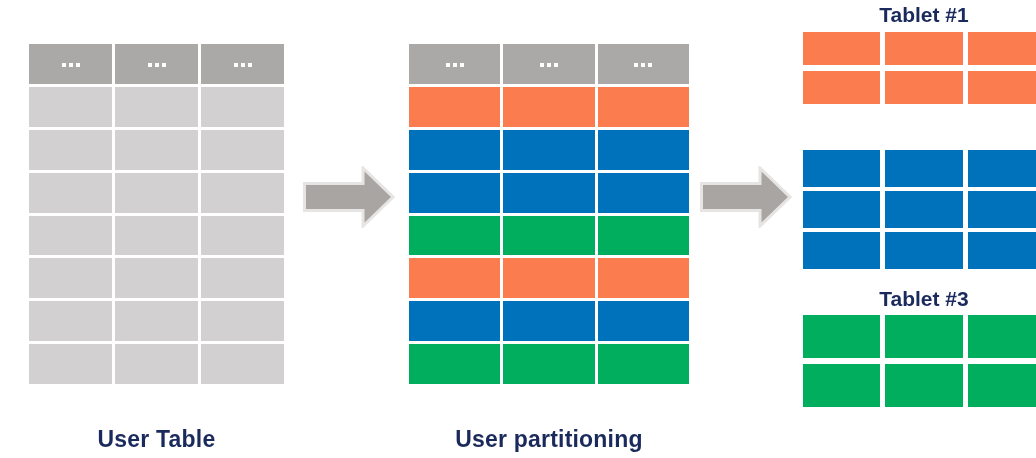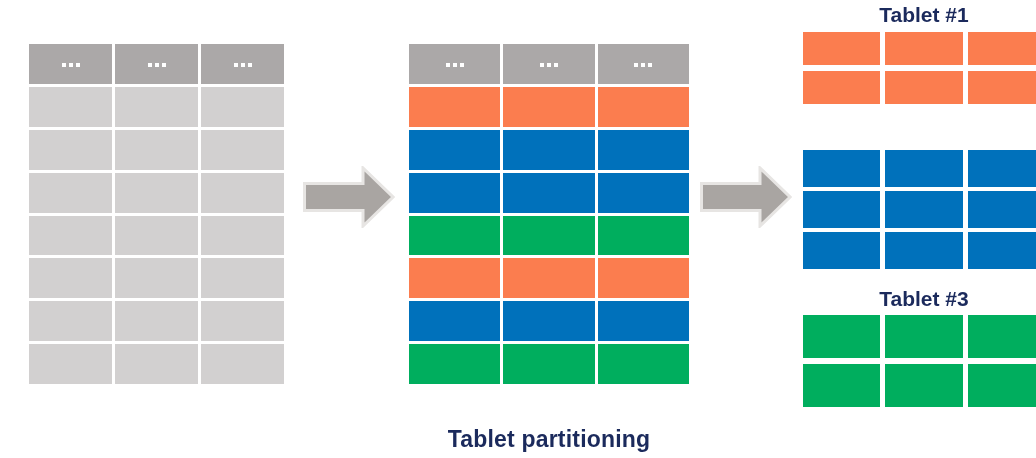--- a/index.html
+++ b/index.html
@@ -173,15 +173,16 @@
       <div class="tablet-grid" style="top: 315px; height: 92px; row-gap: 6px; grid-template-rows: repeat(2, 1fr);">
         <div class="cell" style="background: rgb(0, 174, 94);"></div>
         <div class="cell" style="background: rgb(0, 174, 94);"></div>
         <div class="cell" style="background: rgb(0, 174, 94);"></div>
         <div class="cell" style="background: rgb(0, 174, 94);"></div>
         <div class="cell" style="background: rgb(0, 174, 94);"></div>
         <div class="cell" style="background: rgb(0, 174, 94);"></div>
       </div>
     </div>
 
-  <div class="caption" id="caption-part">Tablet partitioning</div>
+  <div class="caption" id="caption-user">User Table</div>
+  <div class="caption" id="caption-part">User partitioning</div>
 
 </div>
 
 </body></html>

